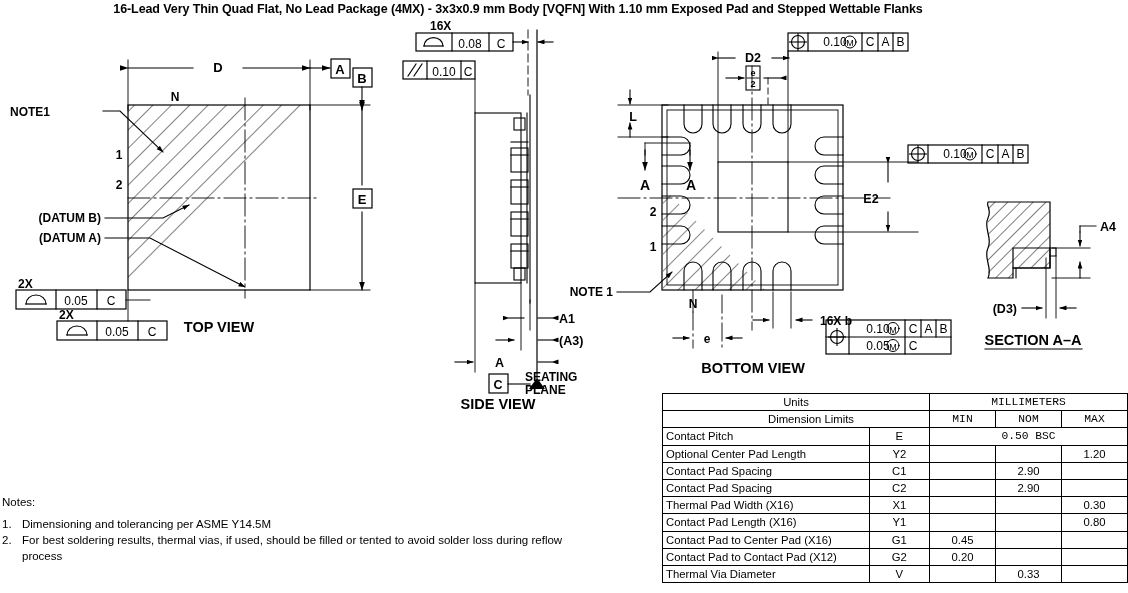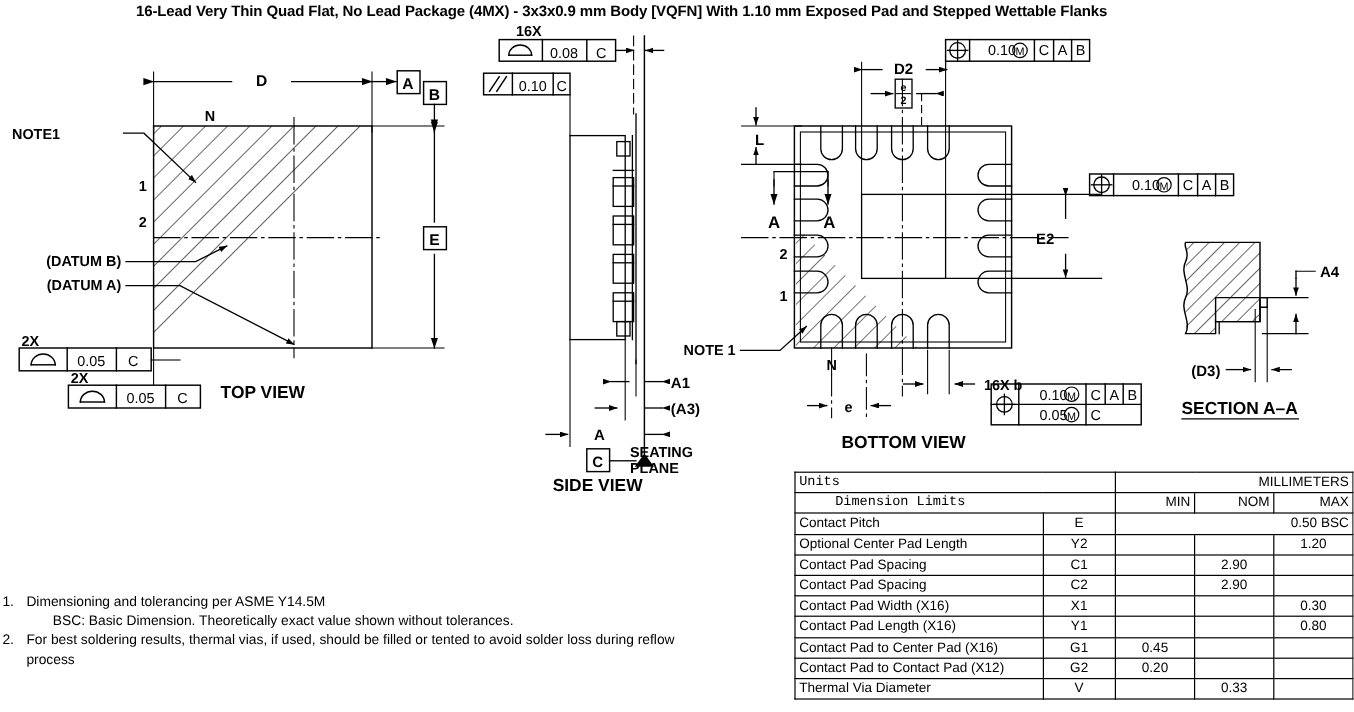--- a/index.html
+++ b/index.html
@@ -17,22 +17,22 @@
   #notes .num{width:20px;flex:0 0 20px;}
   #notes .txt{flex:1;}
   #notes .sub{margin-left:42px;}
   
   #tbl{left:662px;top:393px;border-collapse:collapse;font-size:11.3px;}
   #tbl td{border:1px solid #000;padding:0 3px;height:16.2px;line-height:16.2px;
           box-sizing:border-box;white-space:nowrap;}
   #tbl .desc{width:177px;text-align:left;}
   #tbl .sym{width:52px;text-align:center;}
   #tbl .val{width:66px;text-align:center;}
-  #tbl .rhdr{text-align:left;font-family:Liberation Mono, monospace;}
-  #tbl .chdr{text-align:right;}
+  #tbl .rhdr{text-align:center;}
+  #tbl .chdr{text-align:center;font-family:Liberation Mono, monospace;}
   #tbl td.outer{border-width:1.6px;}
 </style>
 </head>
 <body>
 
 <div class="abs" id="title">16-Lead Very Thin Quad Flat, No Lead Package (4MX) - 3x3x0.9 mm Body [VQFN] With 1.10 mm Exposed Pad and Stepped Wettable Flanks</div>
 
 <svg width="1128" height="593">
   <defs>
     <marker id="ar" markerWidth="9" markerHeight="9" refX="8.5" refY="3" orient="auto" markerUnits="userSpaceOnUse">
@@ -360,25 +360,25 @@
     <text x="913" y="350" font-size="12" text-anchor="middle">C</text>
     <text x="753" y="373" font-size="14.5" font-weight="bold" text-anchor="middle">BOTTOM VIEW</text>
 
     <text x="1100" y="231" font-size="12.5" font-weight="bold">A4</text>
     <text x="1017" y="313" font-size="12.5" font-weight="bold" text-anchor="end">(D3)</text>
     <text x="1033" y="345" font-size="14.5" font-weight="bold" text-anchor="middle">SECTION A–A</text>
   </g>
 </svg>
 
 <div class="abs" id="notes">
+  <div class="hdr">Notes:</div>
   <div class="row">
     <div class="num">1.</div>
     <div class="txt">Dimensioning and tolerancing per ASME Y14.5M</div>
   </div>
-  <div class="sub">BSC: Basic Dimension. Theoretically exact value shown without tolerances.</div>
   <div class="row" style="margin-top:1px;">
     <div class="num">2.</div>
     <div class="txt">For best soldering results, thermal vias, if used, should be filled or tented to avoid solder loss during reflow process</div>
   </div>
 </div>
 
 <table class="abs" id="tbl">
   <tbody>
     <tr>
       <td class="desc rhdr outer" colspan="2" style="width: 267px;">Units</td>
@@ -412,21 +412,21 @@
         <td class="val"></td>
       </tr>
       <tr>
         <td class="desc">Contact Pad Spacing</td>
         <td class="sym">C2</td>
         <td class="val"></td>
         <td class="val">2.90</td>
         <td class="val"></td>
       </tr>
       <tr>
-        <td class="desc">Contact Pad Width (X16)</td>
+        <td class="desc">Thermal Pad Width (X16)</td>
         <td class="sym">X1</td>
         <td class="val"></td>
         <td class="val"></td>
         <td class="val">0.30</td>
       </tr>
       <tr>
         <td class="desc">Contact Pad Length (X16)</td>
         <td class="sym">Y1</td>
         <td class="val"></td>
         <td class="val"></td>

